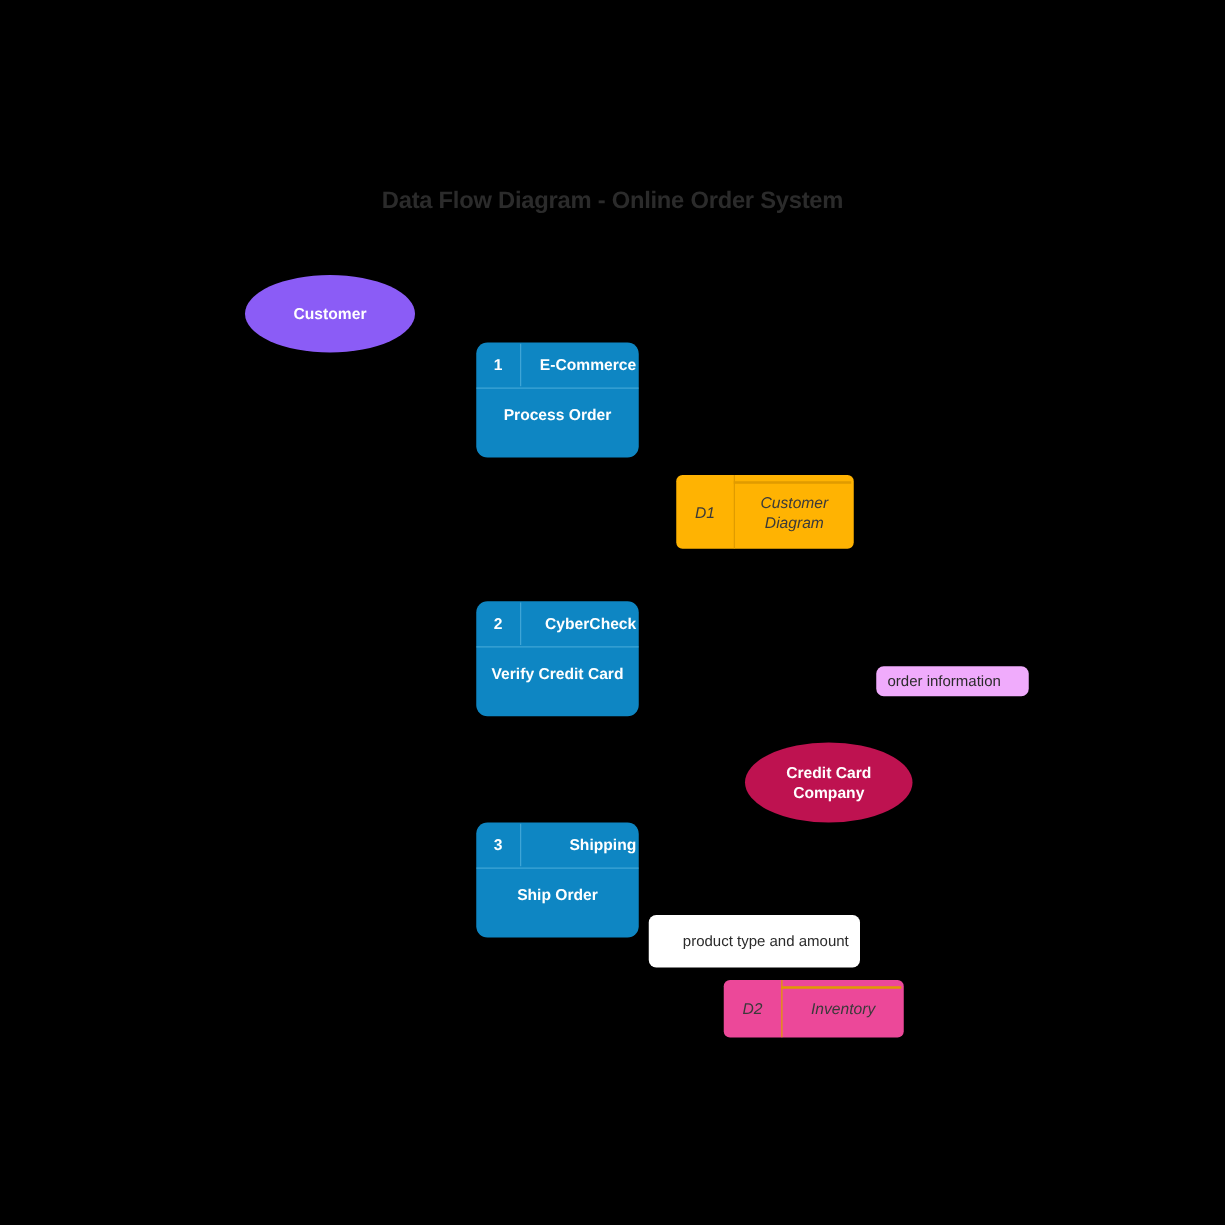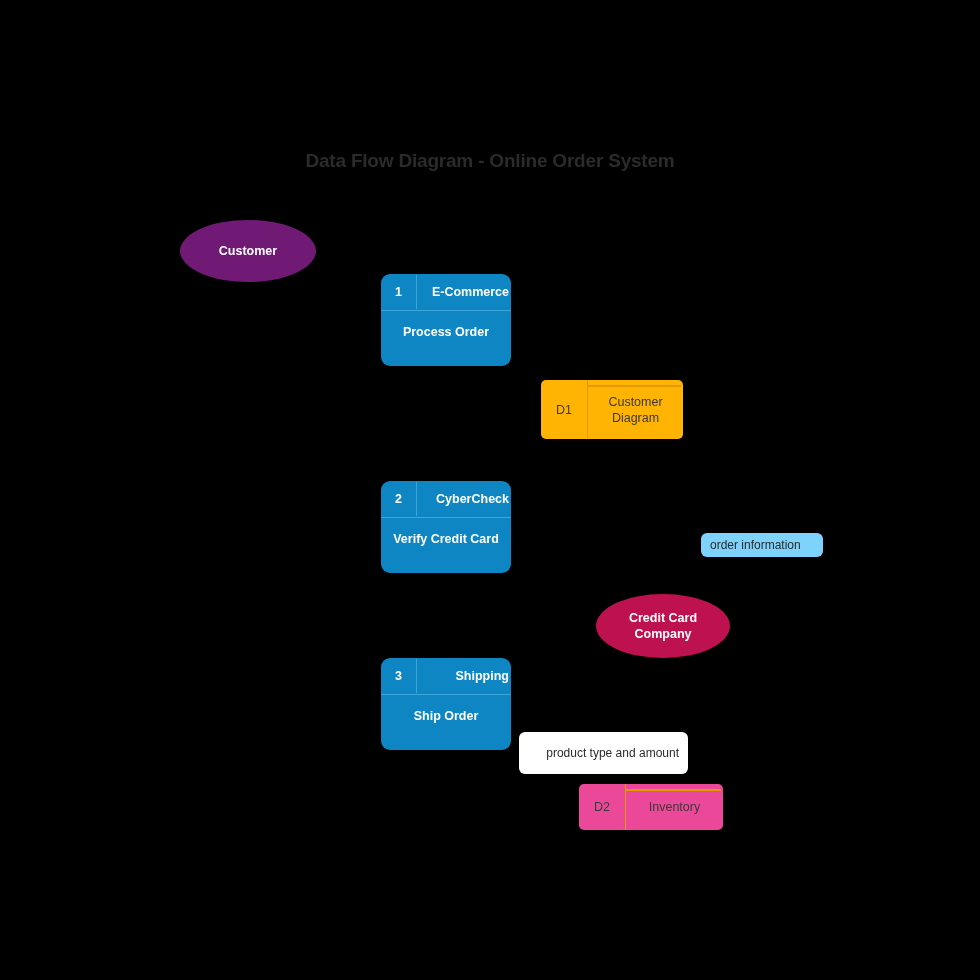--- a/index.html
+++ b/index.html
@@ -102,20 +102,21 @@
 
   
   .datastore {
     position: absolute;
     background: #FFB302;
     border-radius: 5px;
     box-sizing: border-box;
     display: flex;
     align-items: stretch;
     overflow: hidden;
+    font-style: italic;
   }
   .datastore::before {
     content: "";
     position: absolute;
     left: 46px;
     right: 2px;
     top: 5px;
     height: 1.5px;
     background: #E09B00;
   }
@@ -155,21 +156,21 @@
     white-space: nowrap;
   }
 </style>
 </head>
 <body>
 
 <div id="canvas" style="background: rgb(0, 0, 0);">
 
   <div class="diagram-title" style="color: rgb(43, 43, 43);">Data Flow Diagram - Online Order System</div>
 
-  <div class="entity" id="entity-customer" style="left: 180px; top: 220px; width: 136px; height: 62px; background: #701a75; color: rgb(255, 255, 255);">
+  <div class="entity" id="entity-customer" style="left: 196px; top: 220px; width: 136px; height: 62px; background: #8b5cf6; color: rgb(255, 255, 255);">
     <span>Customer</span>
   </div>
 
   <div class="entity" id="entity-credit-card-company" style="left: 596px; top: 594px; width: 134px; height: 64px; background: rgb(190, 18, 80); color: rgb(255, 255, 255);">
     <span>Credit Card Company</span>
   </div>
 
   <div class="process" id="process-0" style="left: 381px; top: 274px; width: 130px; height: 92px; background: rgb(14, 134, 195);">
     <div class="process-header">
       <div class="process-num">1</div>
@@ -197,21 +198,21 @@
   <div class="datastore" id="datastore-0" style="left: 541px; top: 380px; width: 142px; height: 59px; background: rgb(255, 179, 2);">
     <div class="ds-id">D1</div>
     <div class="ds-label">Customer Diagram</div>
   </div>
 
   <div class="datastore" id="datastore-1" style="left: 579px; top: 784px; width: 144px; height: 46px; background: #ec4899;">
     <div class="ds-id">D2</div>
     <div class="ds-label">Inventory</div>
   </div>
 
-  <div class="flow-label" id="flow-label-0" style="left: 701px; top: 533px; width: 122px; height: 24px; background: #7dd3fc; color: rgb(43, 43, 43);">
+  <div class="flow-label" id="flow-label-0" style="left: 701px; top: 533px; width: 122px; height: 24px; background: #f0abfc; color: rgb(43, 43, 43);">
     <span>order information</span>
   </div>
 
   <div class="flow-label" id="flow-label-1" style="left: 519px; top: 732px; width: 169px; height: 42px; background: rgb(255, 255, 255); color: rgb(43, 43, 43); justify-content: flex-end;">
     <span>product type and amount</span>
   </div>
 
 </div>
 
 </body></html>

